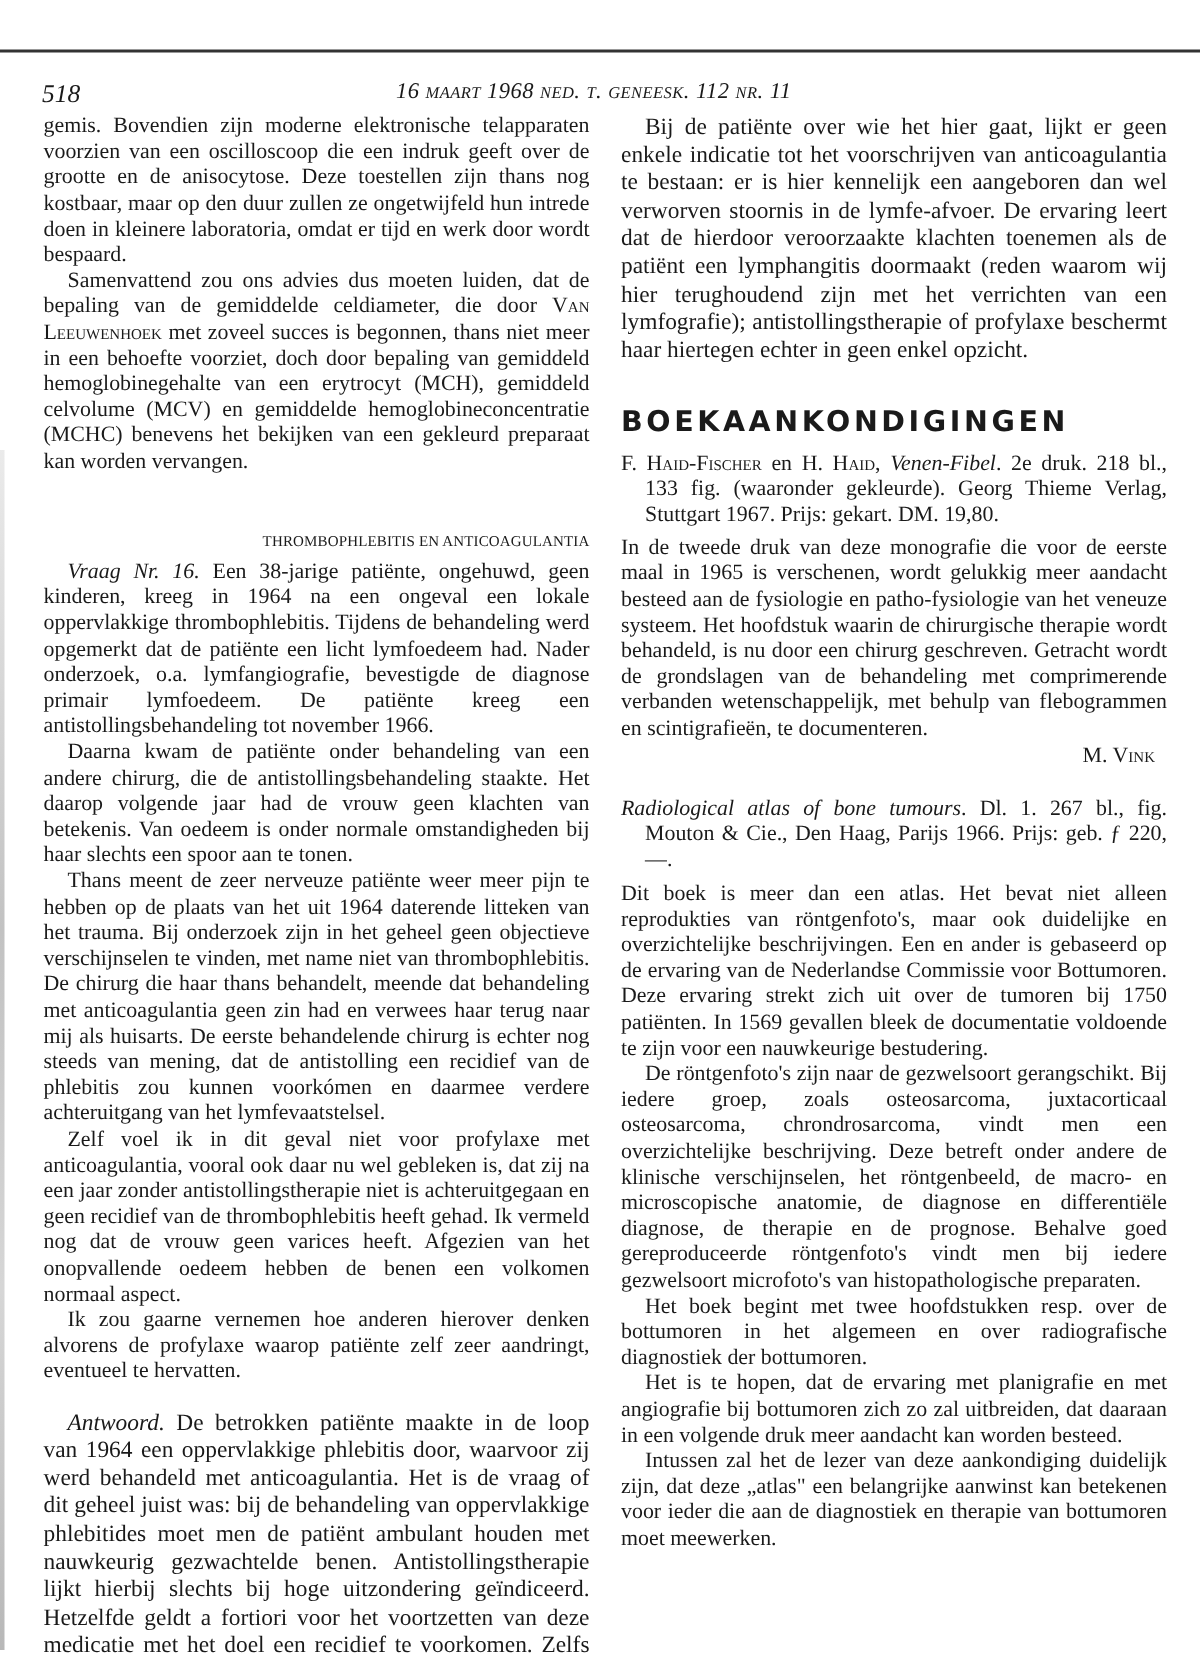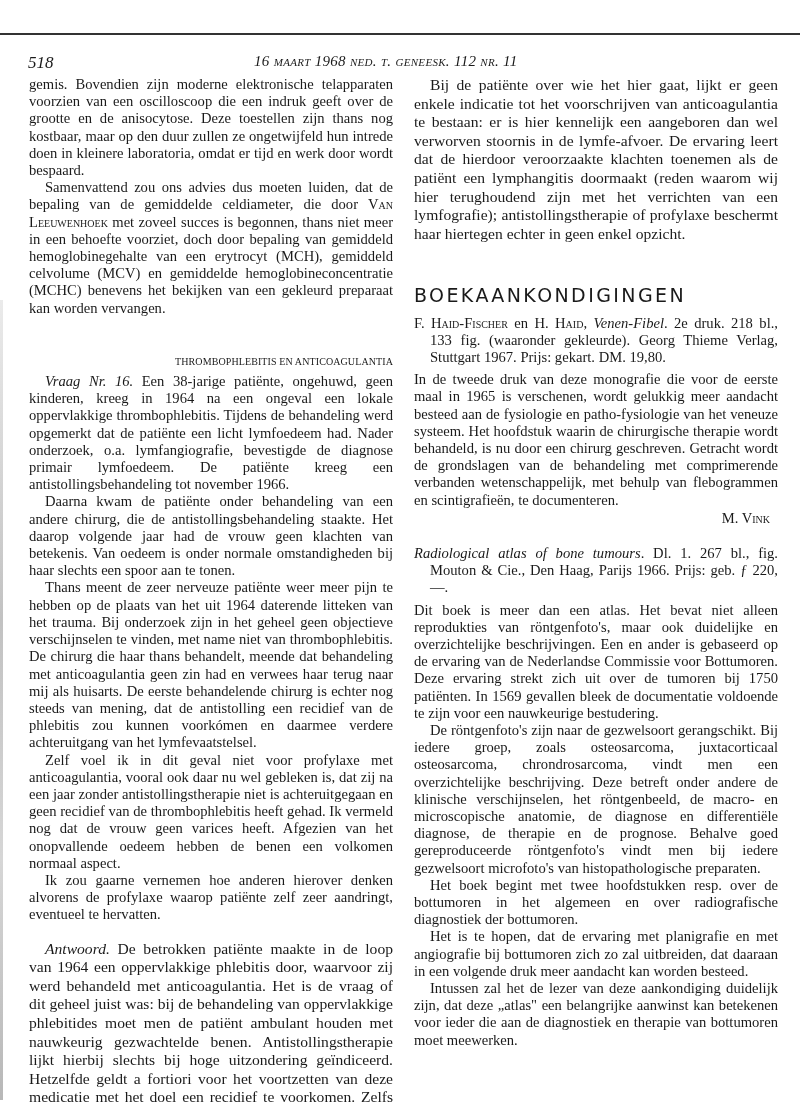--- a/index.html
+++ b/index.html
@@ -17,42 +17,42 @@
     position: absolute; left: 0; top: 33px; width: 800px; height: 2px;
     background: #333;
   }
   .page-header {
     position: absolute; top: 53px; left: 28px; width: 760px; height: 22px;
     font-size: 15px;
     font-style: italic;
   }
   .page-number { position: absolute; left: 0; top: 0; font-size: 17px; }
   .running-head {
-    position: absolute; left: 226px; top: 0; font-size: 15px; letter-spacing: 0.3px;
+    position: absolute; left: 236px; top: 0; font-size: 15px; letter-spacing: 0.3px;
     white-space: nowrap;
   }
   .sc { font-variant: small-caps; }
   .col {
     position: absolute; top: 76px; width: 364px;
     font-size: 14.6px; line-height: 17.2px;
     text-align: justify; hyphens: manual;
   }
   .col-left { left: 29px; }
   .col-right { left: 414px; }
   p { margin: 0; }
   .indent { text-indent: 16px; }
   .section-title {
     text-align: right; font-size: 10px; margin: 36px 0 3px 0; letter-spacing: 0.1px;
     white-space: nowrap;
   }
   .gap { height: 16px; }
   .boek-title {
     font-family: "DejaVu Sans", "Liberation Sans", sans-serif;
-    font-weight: normal; font-size: 19px; letter-spacing: 2.4px;
-    margin: 44px 0 10px 0;
+    font-weight: bold; font-size: 19px; letter-spacing: 2.4px;
+    margin: 30px 0 10px 0;
   }
   .ref {
     padding-left: 16px; text-indent: -16px; margin-bottom: 5px;
   }
   .sign { text-align: right; margin-right: 8px; }
   .sign-vink { margin-top: 1px; }
   .spacer { height: 18px; }
   em { font-style: italic; }
 </style>
 </head>

